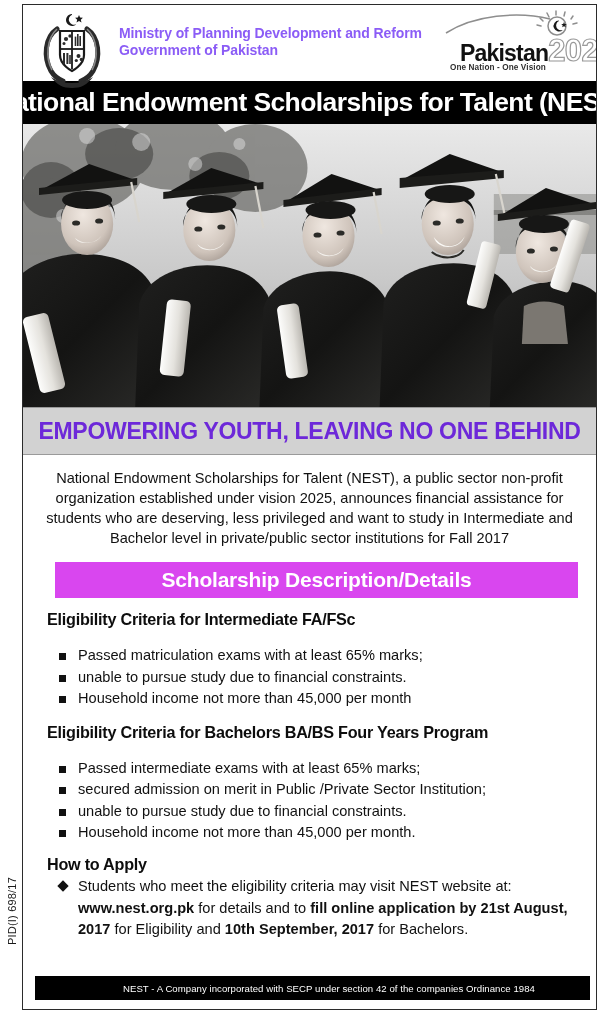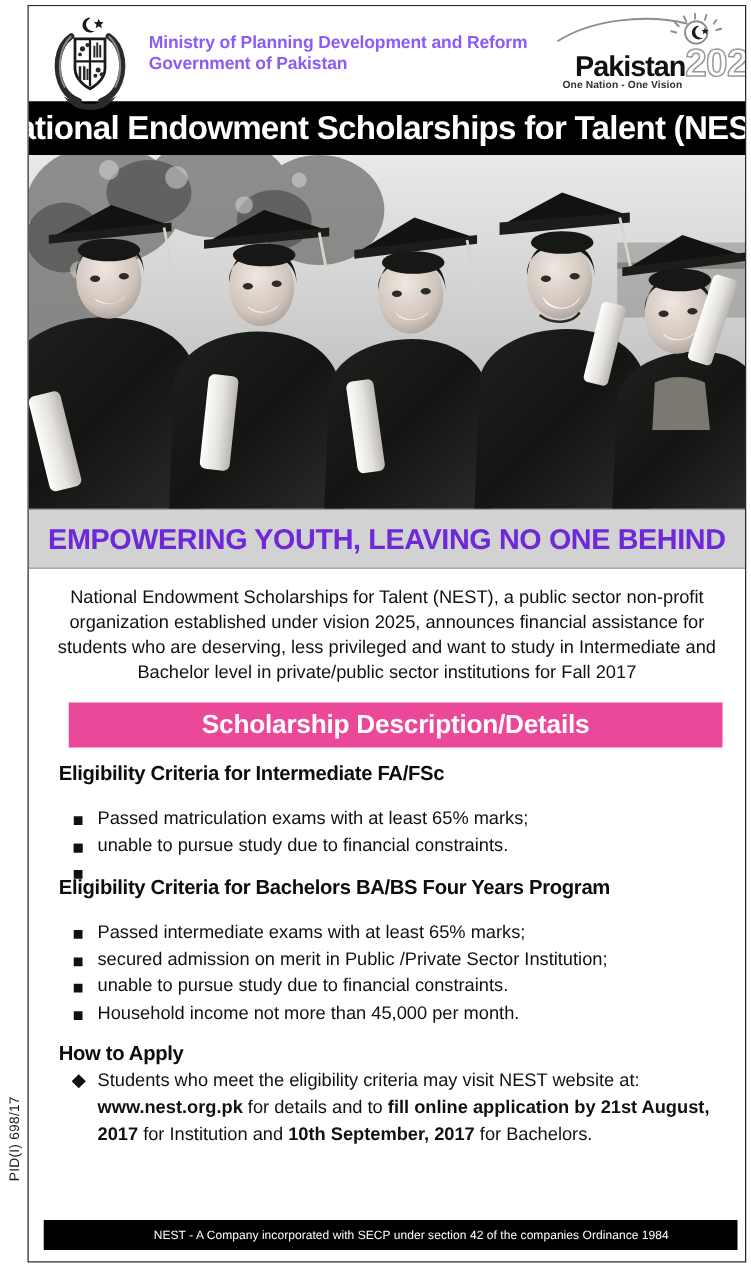--- a/index.html
+++ b/index.html
@@ -182,21 +182,21 @@
     text-align: center;
     font-size: 14.6px;
     line-height: 1.36;
     color: #111;
   }
 
   
   .section-bar {
     margin: 6px 18px 12px 32px;
     height: 36px;
-    background: #ec4899;
+    background: #d946ef;
     display: flex;
     align-items: center;
     justify-content: center;
   }
   .section-bar span {
     font-size: 21px;
     font-weight: bold;
     color: #ffffff;
     letter-spacing: -0.2px;
   }
@@ -505,35 +505,35 @@
       <span>Scholarship Description/Details</span>
     </div>
 
     <div class="body-block">
 
       <div class="crit-heading">Eligibility Criteria for Intermediate FA/FSc</div>
       <ul class="crit-list">
         <li><span class="bullet-sq"></span><span>Passed matriculation exams with at least 65% marks;</span></li>
         <li><span class="bullet-sq"></span></li>
         <li><span class="bullet-sq"></span><span>unable to pursue study due to financial constraints.</span></li>
-        <li><span class="bullet-sq"></span></li>
+        <li><span class="bullet-sq"></span><span>Household income not more than 45,000 per month</span></li>
       </ul>
 
       <div class="crit-heading second">Eligibility Criteria for Bachelors BA/BS Four Years Program</div>
       <ul class="crit-list">
         <li><span class="bullet-sq"></span><span>Passed intermediate exams with at least 65% marks;</span></li>
         <li><span class="bullet-sq"></span><span>secured admission on merit in Public /Private Sector Institution;</span></li>
         <li><span class="bullet-sq"></span><span>unable to pursue study due to financial constraints.</span></li>
         <li><span class="bullet-sq"></span><span>Household income not more than 45,000 per month.</span></li>
       </ul>
 
       <div class="apply-heading">How to Apply</div>
       <div class="apply-item">
         <span class="bullet-dia"></span><span>Students who meet the eligibility criteria may visit NEST website at:</span>
-        <b>www.nest.org.pk</b><span> for details and to </span><b>fill online application by 21st August, 2017</b><span> for Institution and </span><b>10th September, 2017</b><span> for Bachelors.</span>
+        <b>www.nest.org.pk</b><span> for details and to </span><b>fill online application by 21st August, 2017</b><span> for Eligibility and </span><b>10th September, 2017</b><span> for Bachelors.</span>
       </div>
     </div>
 
     <div class="footer-bar">
       <span>NEST - A Company incorporated with SECP under section 42 of the companies Ordinance 1984</span>
     </div>
 
   </div>
 </div>
 

